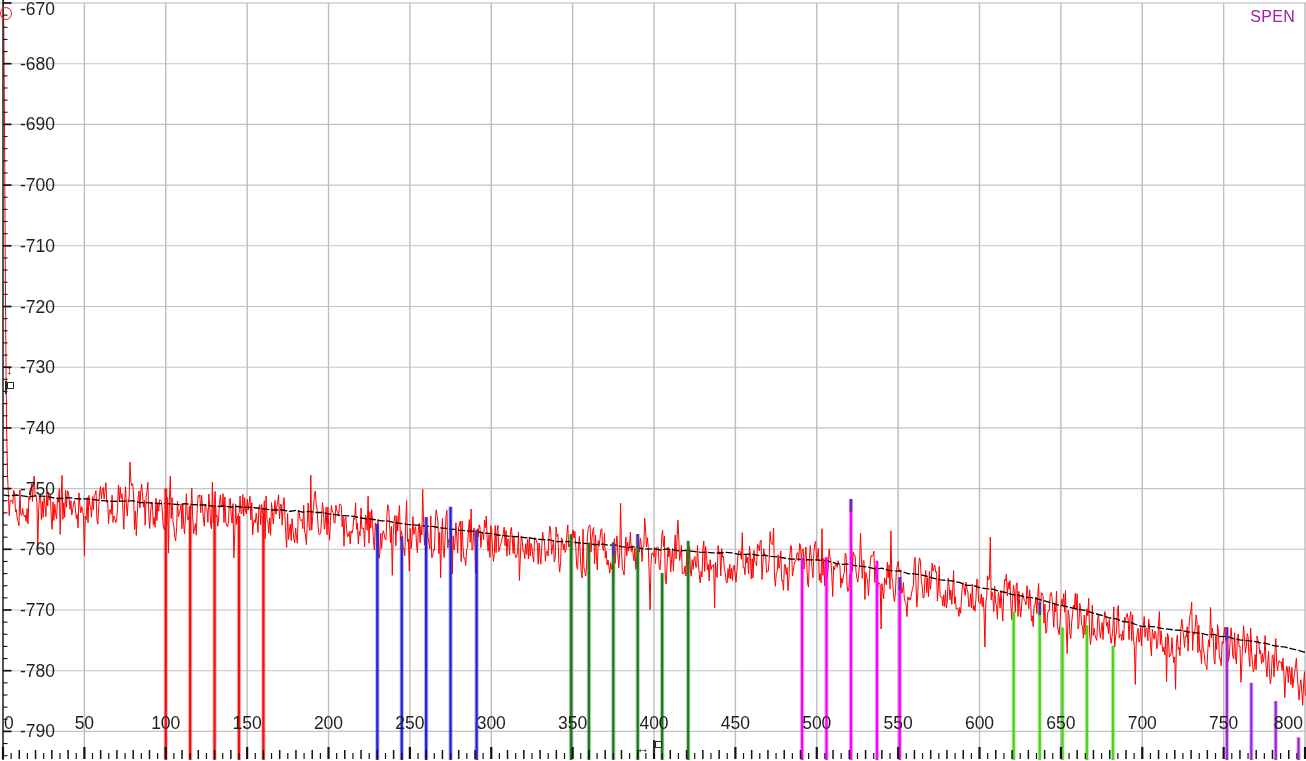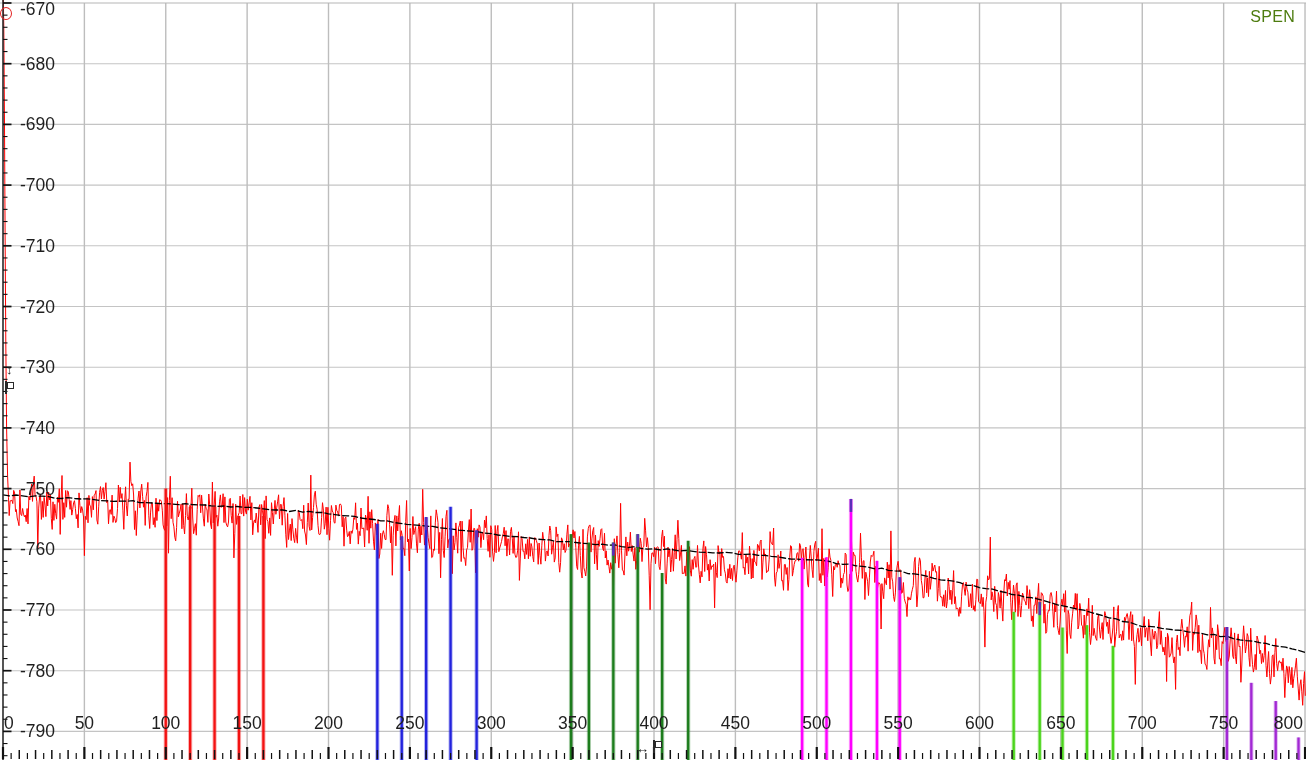--- a/index.html
+++ b/index.html
@@ -403,21 +403,21 @@
         <text y="729" fill="#1f1f1f" font-size="17.5" font-family="Liberation Sans, sans-serif" x="816.7646764926305" text-anchor="middle">500</text>
         <text y="729" fill="#1f1f1f" font-size="17.5" font-family="Liberation Sans, sans-serif" x="898.1411441418936" text-anchor="middle">550</text>
         <text y="729" fill="#1f1f1f" font-size="17.5" font-family="Liberation Sans, sans-serif" x="979.5176117911566" text-anchor="middle">600</text>
         <text y="729" fill="#1f1f1f" font-size="17.5" font-family="Liberation Sans, sans-serif" x="1060.8940794404198" text-anchor="middle">650</text>
         <text y="729" fill="#1f1f1f" font-size="17.5" font-family="Liberation Sans, sans-serif" x="1142.2705470896826" text-anchor="middle">700</text>
         <text y="729" fill="#1f1f1f" font-size="17.5" font-family="Liberation Sans, sans-serif" x="1223.6470147389457" text-anchor="middle">750</text>
         <text y="729" fill="#1f1f1f" font-size="17.5" font-family="Liberation Sans, sans-serif" x="1303" text-anchor="end">800</text>
       </g>
     </svg>
 
-  <div class="legend" style="color: #4d7c0f;">SPEN</div>
+  <div class="legend" style="color: #a21caf;">SPEN</div>
 
   <div class="trace-ring"></div>
 
   <div class="pan-handle y-pan">
     <span>↕</span>
   </div>
   <div class="zoom-glyph y-zoom">
     <span class="stem"></span>
     <span class="flag"></span>
   </div>

